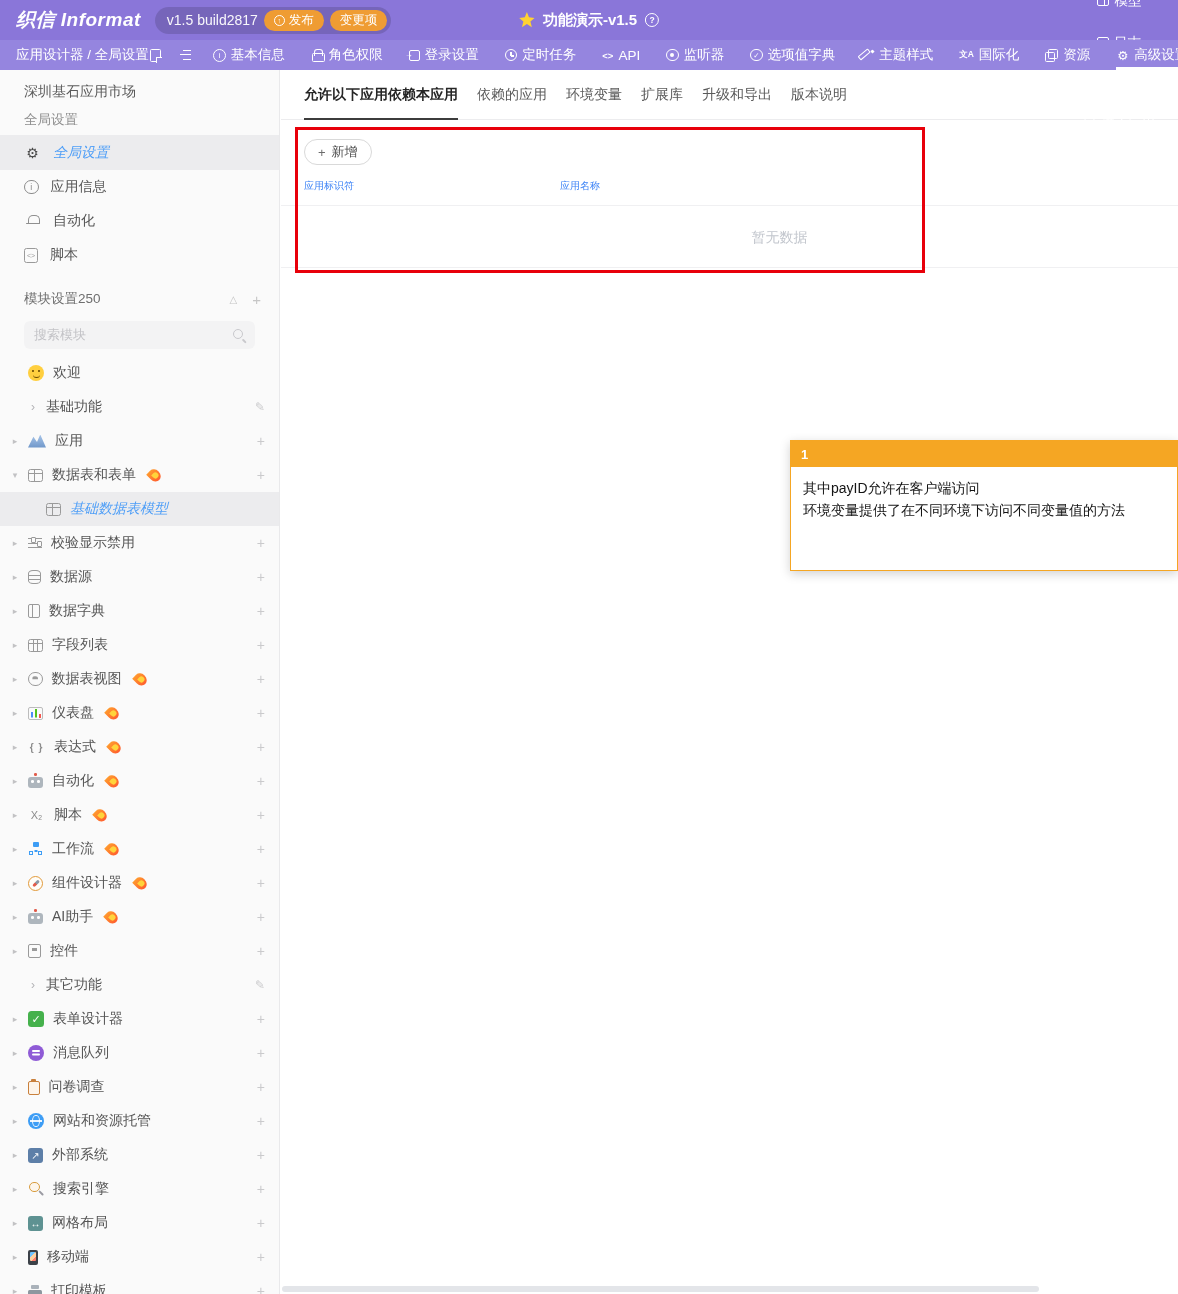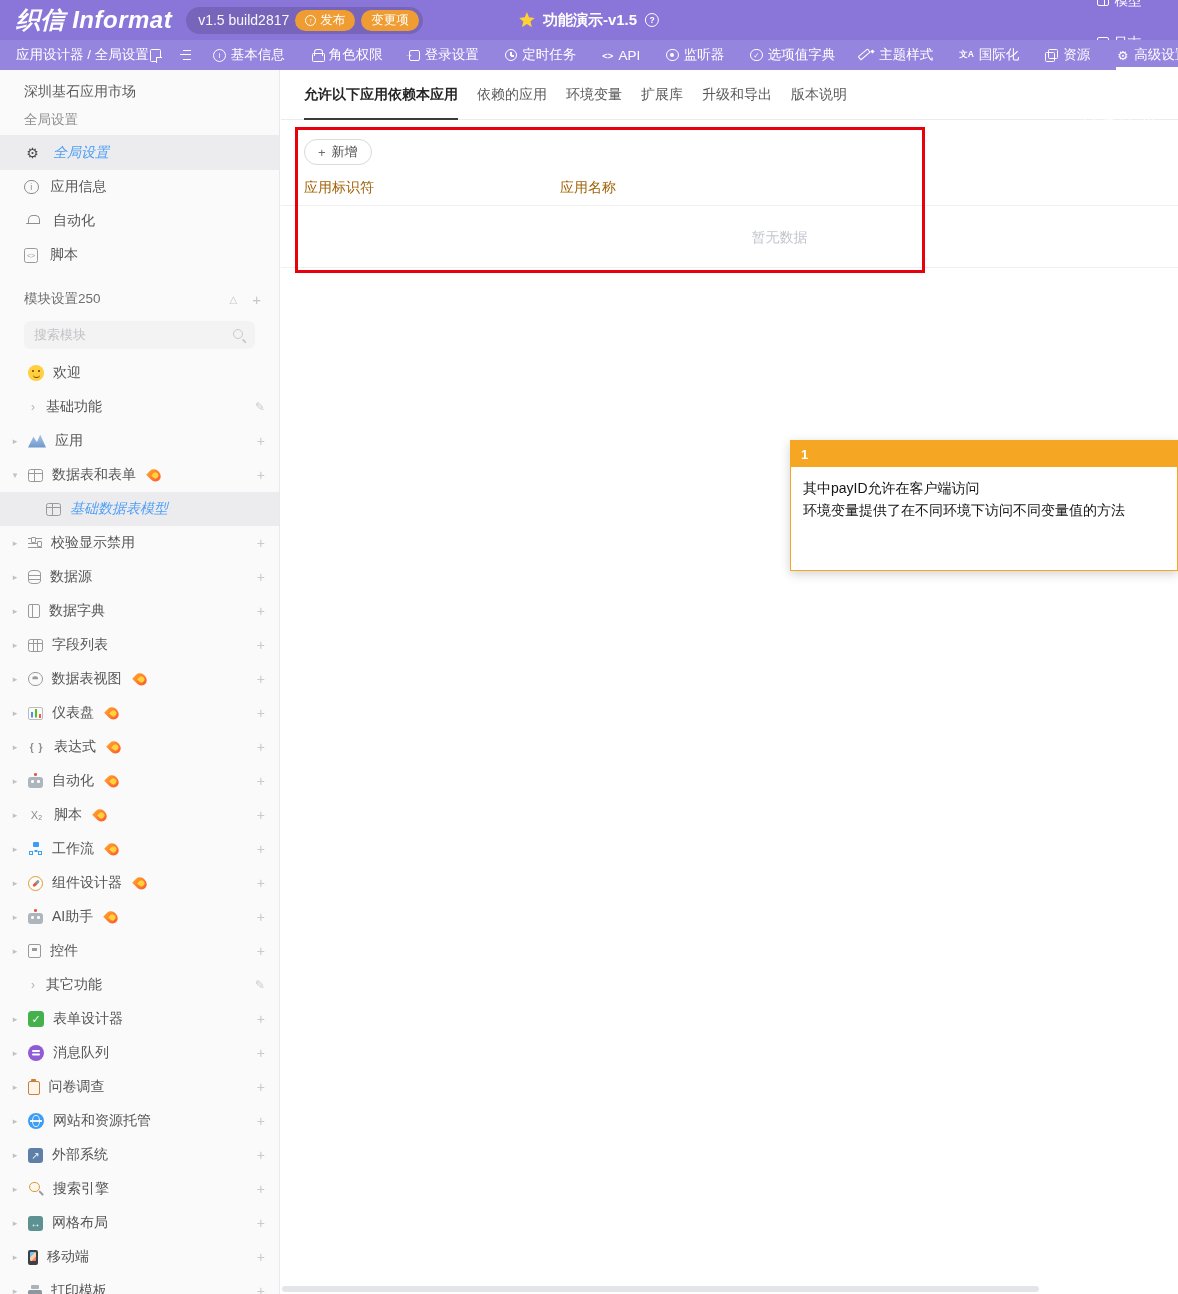--- a/index.html
+++ b/index.html
@@ -3,21 +3,21 @@
 <meta charset="utf-8">
 <style>
   * { margin:0; padding:0; box-sizing:border-box; }
   html,body { width:1178px; height:1294px; overflow:hidden; background:#fff;
     font-family:"Liberation Sans","DejaVu Sans",sans-serif; }
   body { position:relative; }
 
   
   .topbar { position:absolute; left:0; top:0; right:0; height:40px; background:#8a76d9;
     display:flex; align-items:center; padding:0 16px; color:#fff; z-index:3; }
-  .logo { font-size:24px; font-weight:bold; font-style:italic; letter-spacing:.5px; white-space:nowrap; }
+  .logo { font-size:19px; font-weight:bold; font-style:italic; letter-spacing:.5px; white-space:nowrap; }
   .vergroup { display:flex; align-items:center; gap:6px; background:rgba(0,0,0,.14);
     border-radius:14px; padding:3px 4px 3px 12px; margin-left:14px; }
   .vertext { font-size:14px; opacity:.95; white-space:nowrap; }
   .opill { background:#ef9c33; border-radius:11px; padding:2px 10px; font-size:12.5px;
     display:inline-flex; align-items:center; gap:4px; cursor:pointer; white-space:nowrap; }
   .apptitle { position:absolute; left:50%; top:0; height:40px; transform:translateX(-50%);
     display:flex; align-items:center; gap:8px; font-size:15px; font-weight:600; white-space:nowrap; }
   .topnav { margin-left:auto; display:flex; align-items:center; gap:24px; font-size:13.5px;flex-direction:column; }
   .topnav .navitem { display:inline-flex; align-items:center; gap:5px; cursor:pointer; white-space:nowrap; }
 
@@ -219,21 +219,21 @@
   .tabsbar { position:absolute; left:0; top:0; right:0; height:50px; display:flex; gap:19px;
     align-items:stretch; padding-left:23px; border-bottom:1px solid #ececee; }
   .tab { display:flex; align-items:center; font-size:14px; color:#5a5a5a; cursor:pointer;
     position:relative; white-space:nowrap; }
   .tab.active { color:#262626; font-weight:600; }
   .tab.active::after { content:""; position:absolute; left:0; right:0; bottom:-1px; height:2px; background:#3c3c3c; }
   .addbtn { position:absolute; left:23px; top:69px; height:26px; display:inline-flex; align-items:center;
     gap:6px; padding:0 13px; border:1px solid #d9d9d9; border-radius:14px; background:#fff;
     font-size:13px; color:#4d4d4d; cursor:pointer; }
   .addbtn .pl { font-size:13px; color:#6b6b6b; }
-  .colh { position:absolute; top:109px; font-size:14px; color:#a16207; }
+  .colh { position:absolute; top:109px; font-size:10px; color:#3b82f6; }
   .colh.c1 { left:23px; } .colh.c2 { left:279px; }
   .hline { position:absolute; left:0; right:0; height:1px; background:#f0f0f2; }
   .hl1 { top:135px; } .hl2 { top:197px; }
   .empty { position:absolute; left:100px; right:0; top:159px; text-align:center;
     font-size:14px; color:#c2c6cd; }
 
   
   .redbox { position:absolute; left:295px; top:127px; width:630px; height:146px;
     border:3px solid #e8000a; z-index:6; pointer-events:none; }
   .callout { position:absolute; left:790px; top:440px; right:0; z-index:6;

